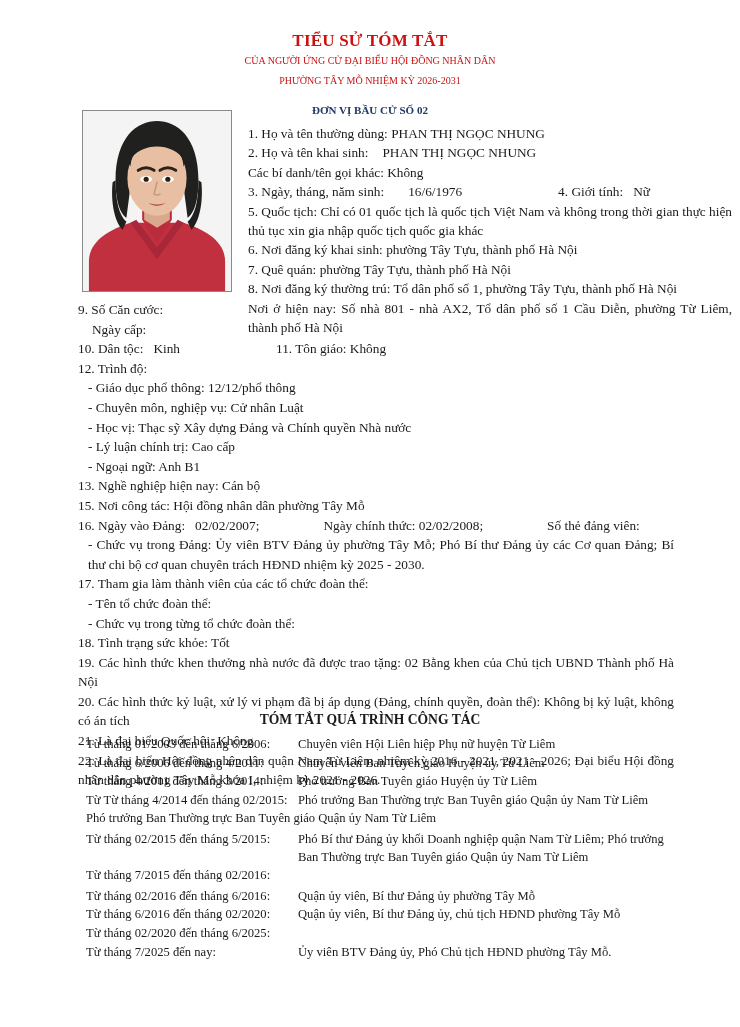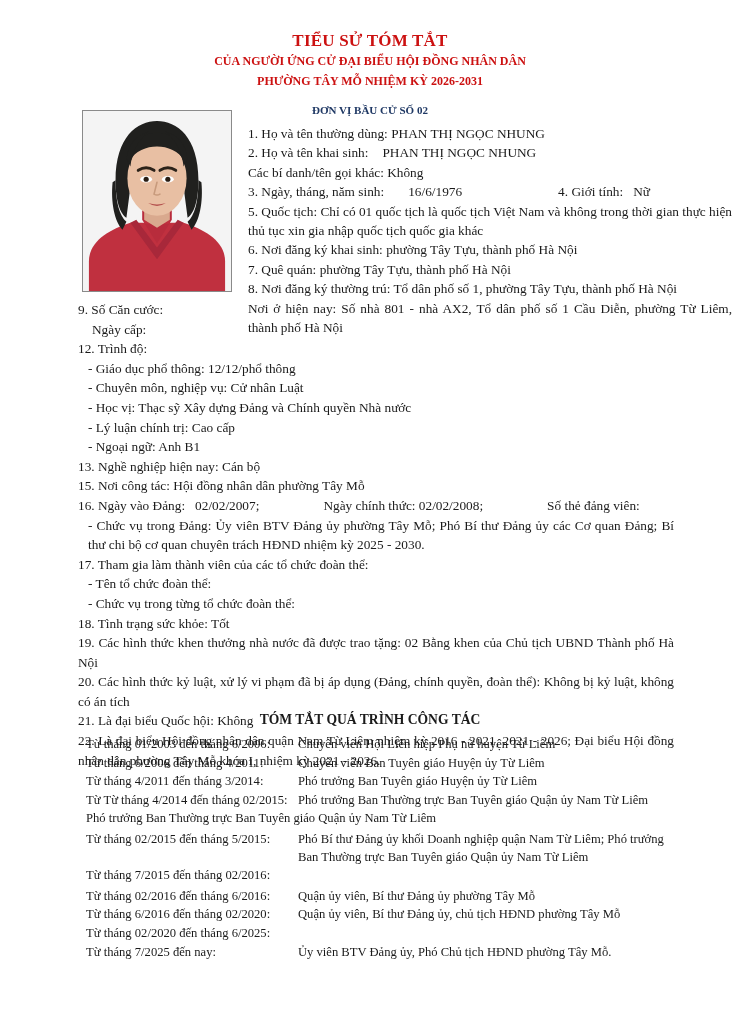--- a/index.html
+++ b/index.html
@@ -31,22 +31,22 @@
   }
   .title-main {
     color: #cc1111;
     font-weight: bold;
     font-size: 17px;
     line-height: 21px;
     letter-spacing: .2px;
   }
   .title-sub {
     color: #cc1111;
-    font-weight: bold;
-    font-size: 12px;
+    font-weight: normal;
+    font-size: 10px;
     line-height: 20px;
   }
   .title-unit {
     color: #1f3864;
     font-weight: bold;
     font-size: 11px;
     line-height: 20px;
     margin-top: 9px;
   }
 
@@ -189,20 +189,23 @@
     <div class="ln">5. Quốc tịch: Chỉ có 01 quốc tịch là quốc tịch Việt Nam và không trong thời gian thực hiện thủ tục xin gia nhập quốc tịch quốc gia khác</div>
     <div class="ln">6. Nơi đăng ký khai sinh: phường Tây Tựu, thành phố Hà Nội</div>
     <div class="ln">7. Quê quán: phường Tây Tựu, thành phố Hà Nội</div>
     <div class="ln">8. Nơi đăng ký thường trú: Tổ dân phố số 1, phường Tây Tựu, thành phố Hà Nội</div>
     <div class="ln">Nơi ở hiện nay: Số nhà 801 - nhà AX2, Tổ dân phố số 1 Cầu Diễn, phường Từ Liêm, thành phố Hà Nội</div>
   </div>
 
   <div class="body-block">
     <div class="ln">9. Số Căn cước:</div>
     <div class="ln indent1">Ngày cấp:</div>
+    <div class="ln">
+      <span>10. Dân tộc:</span><span class="sp-tiny"></span><span>Kinh</span><span class="gap-xl"></span><span>11. Tôn giáo: Không</span>
+    </div>
     <div class="ln">12. Trình độ:</div>
     <div class="ln indent2">- Giáo dục phổ thông: 12/12/phổ thông</div>
     <div class="ln indent2">- Chuyên môn, nghiệp vụ: Cử nhân Luật</div>
     <div class="ln indent2">- Học vị: Thạc sỹ Xây dựng Đảng và Chính quyền Nhà nước</div>
     <div class="ln indent2">- Lý luận chính trị: Cao cấp</div>
     <div class="ln indent2">- Ngoại ngữ: Anh B1</div>
     <div class="ln">13. Nghề nghiệp hiện nay: Cán bộ</div>
     <div class="ln">15. Nơi công tác: Hội đồng nhân dân phường Tây Mỗ</div>
     <div class="ln">
       <span>16. Ngày vào Đảng:</span><span class="sp-tiny"></span><span>02/02/2007;</span><span class="sp-mid"></span><span>Ngày chính thức: 02/02/2008;</span><span class="sp-mid"></span><span>Số thẻ đảng viên:</span>

